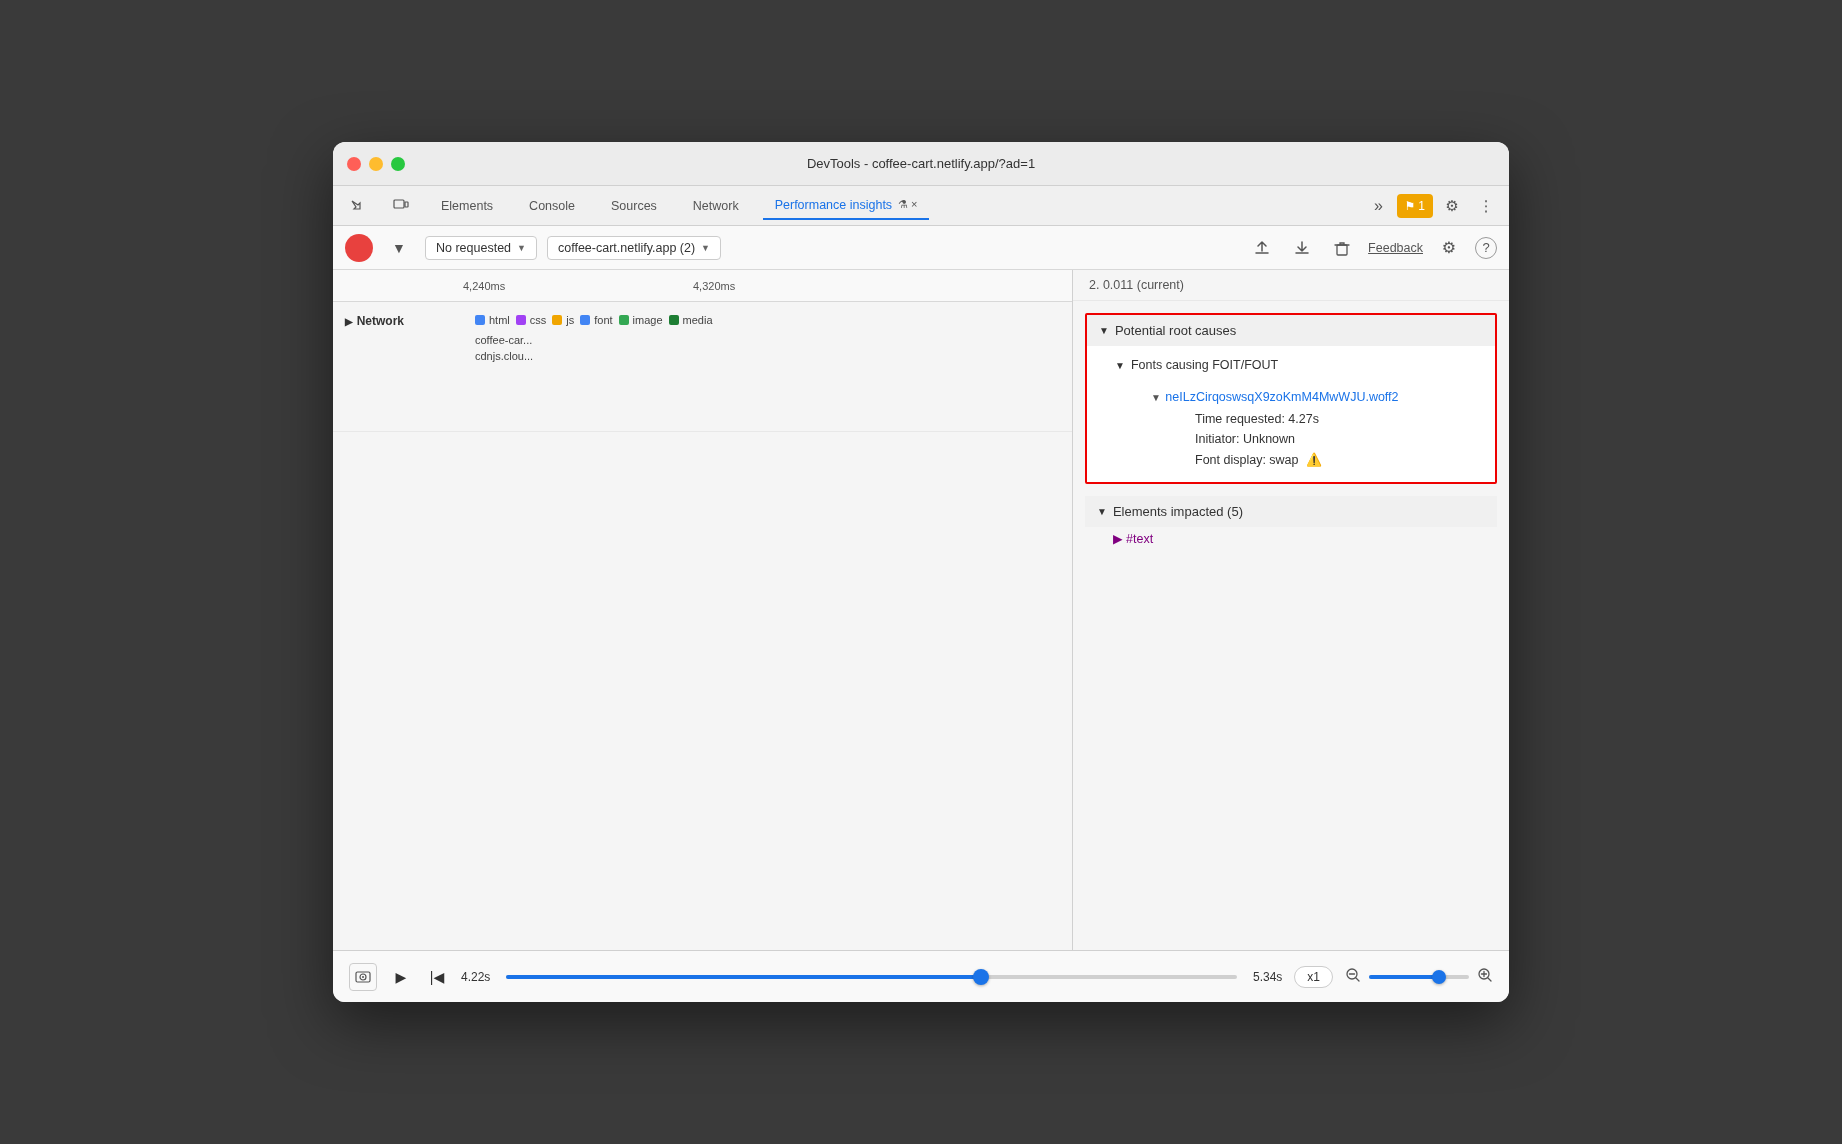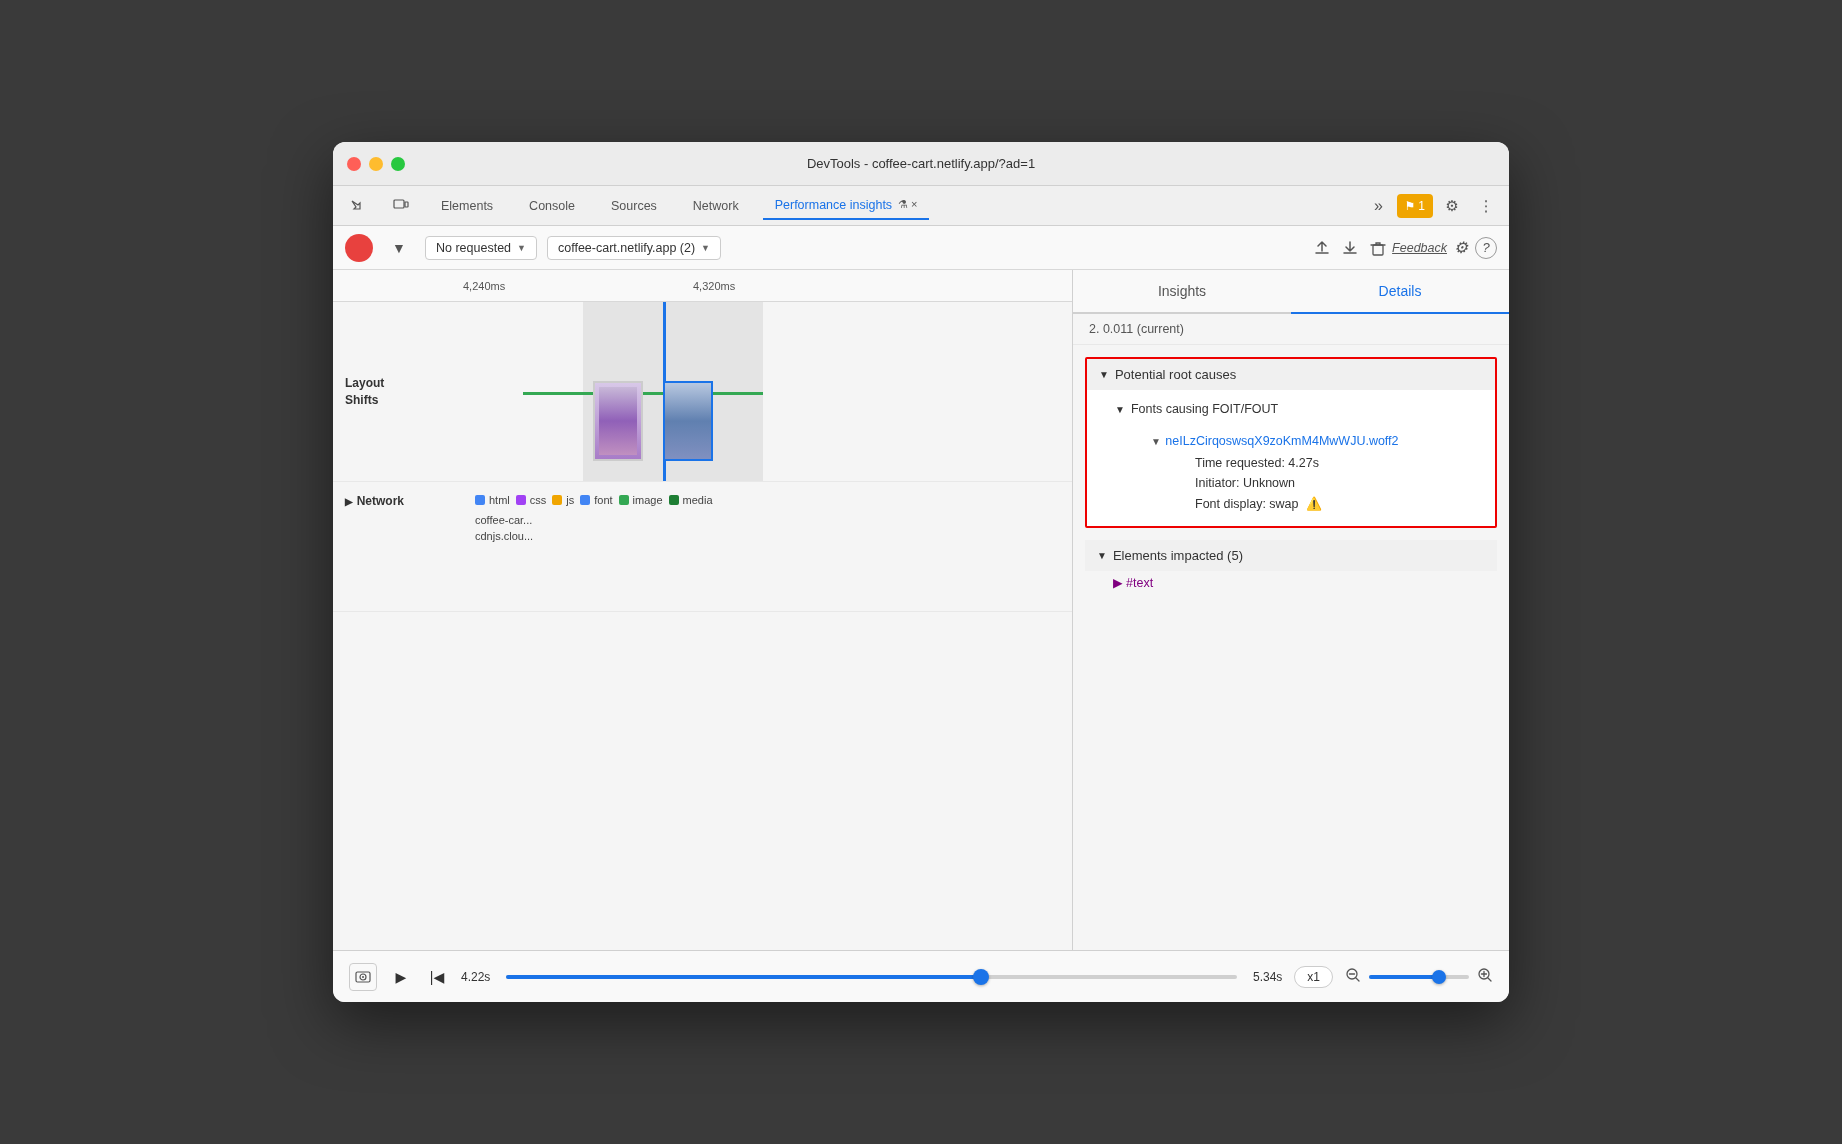--- a/index.html
+++ b/index.html
@@ -137,21 +137,21 @@
       border: 1px solid #ccc;
       border-radius: 4px;
       background: white;
       cursor: pointer;
       font-size: 12.5px;
       color: #333;
     }
     .dropdown-arrow { font-size: 10px; color: #666; }
     .toolbar-spacer { flex: 1; }
     .toolbar-actions {
-      display: flex; align-items: center; gap: 0; font-style: italic;
+      display: flex; align-items: center; gap: 12px;
     }
     .toolbar-icon {
       width: 28px; height: 28px;
       display: flex; align-items: center; justify-content: center;
       cursor: pointer; color: #555; font-size: 16px;
     }
     .feedback-link {
       font-size: 12.5px;
       color: #555;
       text-decoration: underline;
@@ -577,42 +577,20 @@
 
   <div class="main-area">
 
     <div class="left-panel">
 
       <div class="timeline-ruler">
         <div style="position:absolute; left:130px; font-size:11px; color:#555;">4,240ms</div>
         <div style="position:absolute; left:360px; font-size:11px; color:#555;">4,320ms</div>
       </div>
 
-      <div class="layout-shifts-row">
-        <div class="row-label">
-          <span>Layout</span><br>
-          <span>Shifts</span>
-        </div>
-        <div class="timeline-track">
-
-          <div class="highlight-region"></div>
-
-          <div class="green-line"></div>
-
-          <div class="blue-line"></div>
-
-          <div class="thumb-container thumb1">
-            <div style="width:100%;height:100%;background:linear-gradient(to bottom, #c8b8d8 0%, #9060b8 50%, #c090c0 100%);"></div>
-          </div>
-
-          <div class="thumb-container thumb2">
-            <div style="width:100%;height:100%;background:linear-gradient(to bottom, #b8c8e0 0%, #6080b0 50%, #8090c0 100%);"></div>
-          </div>
-        </div>
-      </div>
 
       <div class="network-row">
         <div class="network-label">
           <div class="network-label-title">
             <span style="font-size:10px;">▶</span>
             <span>Network</span>
           </div>
         </div>
         <div style="flex:1;display:flex;flex-direction:column;padding:12px 0 0 0;">
           <div style="display:flex;align-items:center;gap:6px;padding:0 12px;flex-wrap:wrap;">
@@ -644,28 +622,20 @@
           <div style="padding:8px 12px;">
             <div style="font-size:11px;color:#444;margin-bottom:4px;">coffee-car...</div>
             <div style="font-size:11px;color:#444;">cdnjs.clou...</div>
           </div>
         </div>
       </div>
     </div>
 
     <div class="right-panel">
 
-      <div class="panel-tabs">
-        <div class="panel-tab">
-          <span>Insights</span>
-        </div>
-        <div class="panel-tab active">
-          <span>Details</span>
-        </div>
-      </div>
 
       <div class="details-content">
         <div class="version-text">2. 0.011 (current)</div>
 
         <div class="highlighted-section">
           <div class="section-header">
             <span style="font-size:10px;">▼</span>
             <span>Potential root causes</span>
           </div>
           <div class="section-body">

